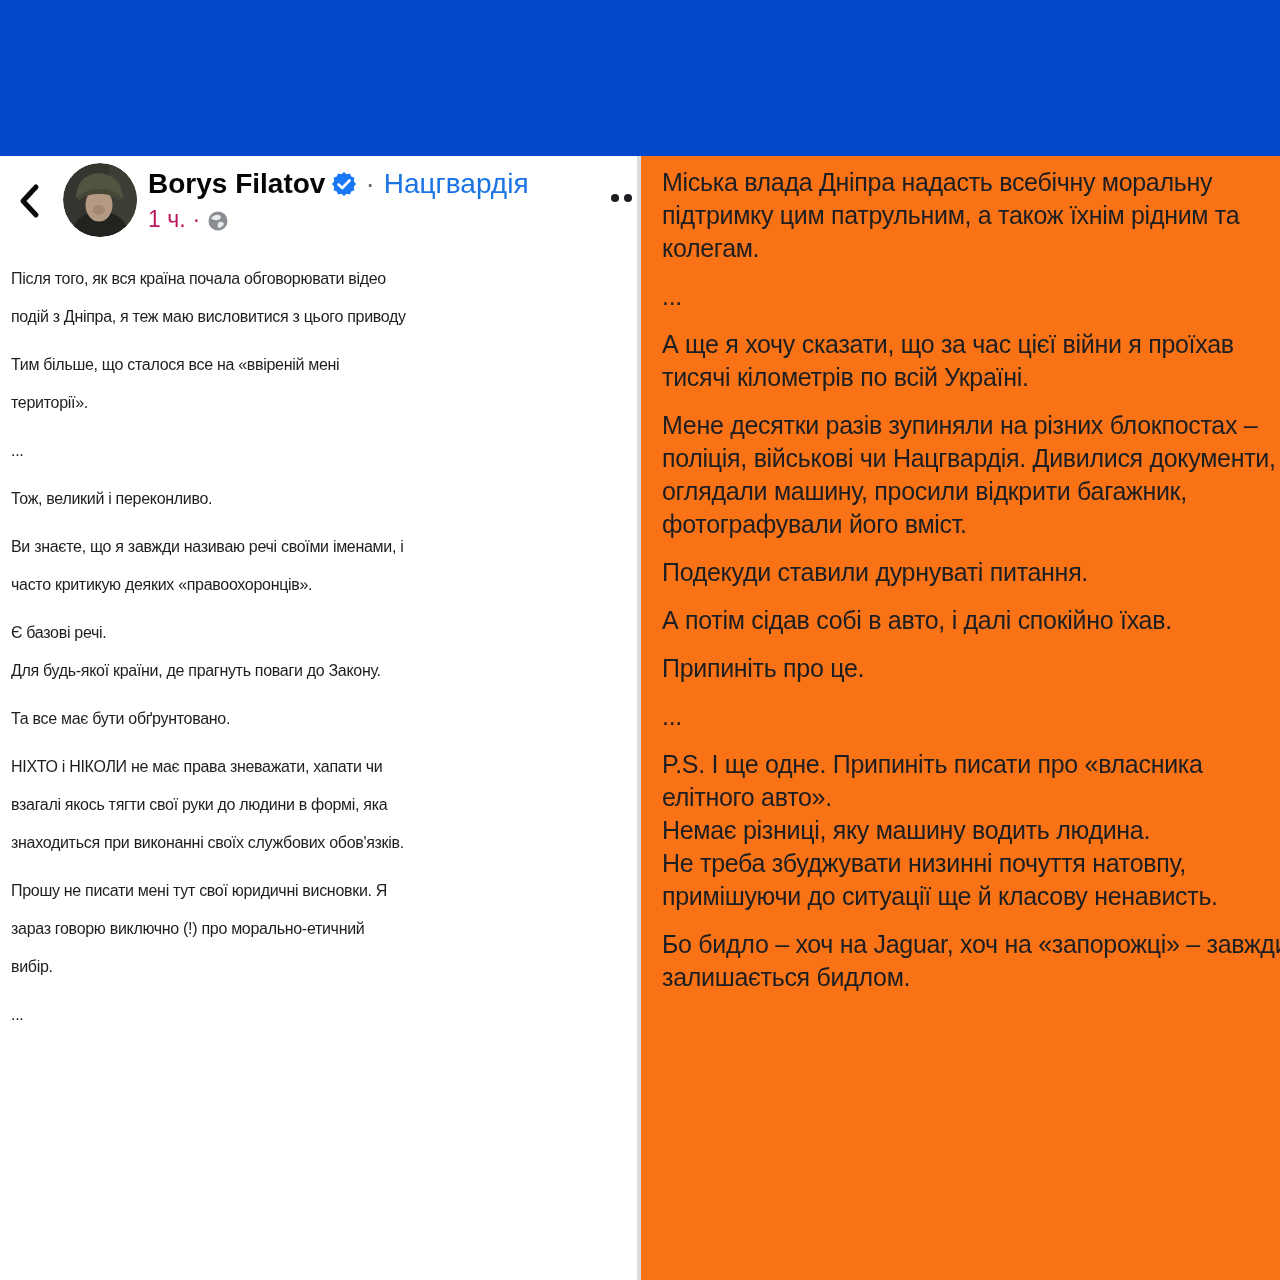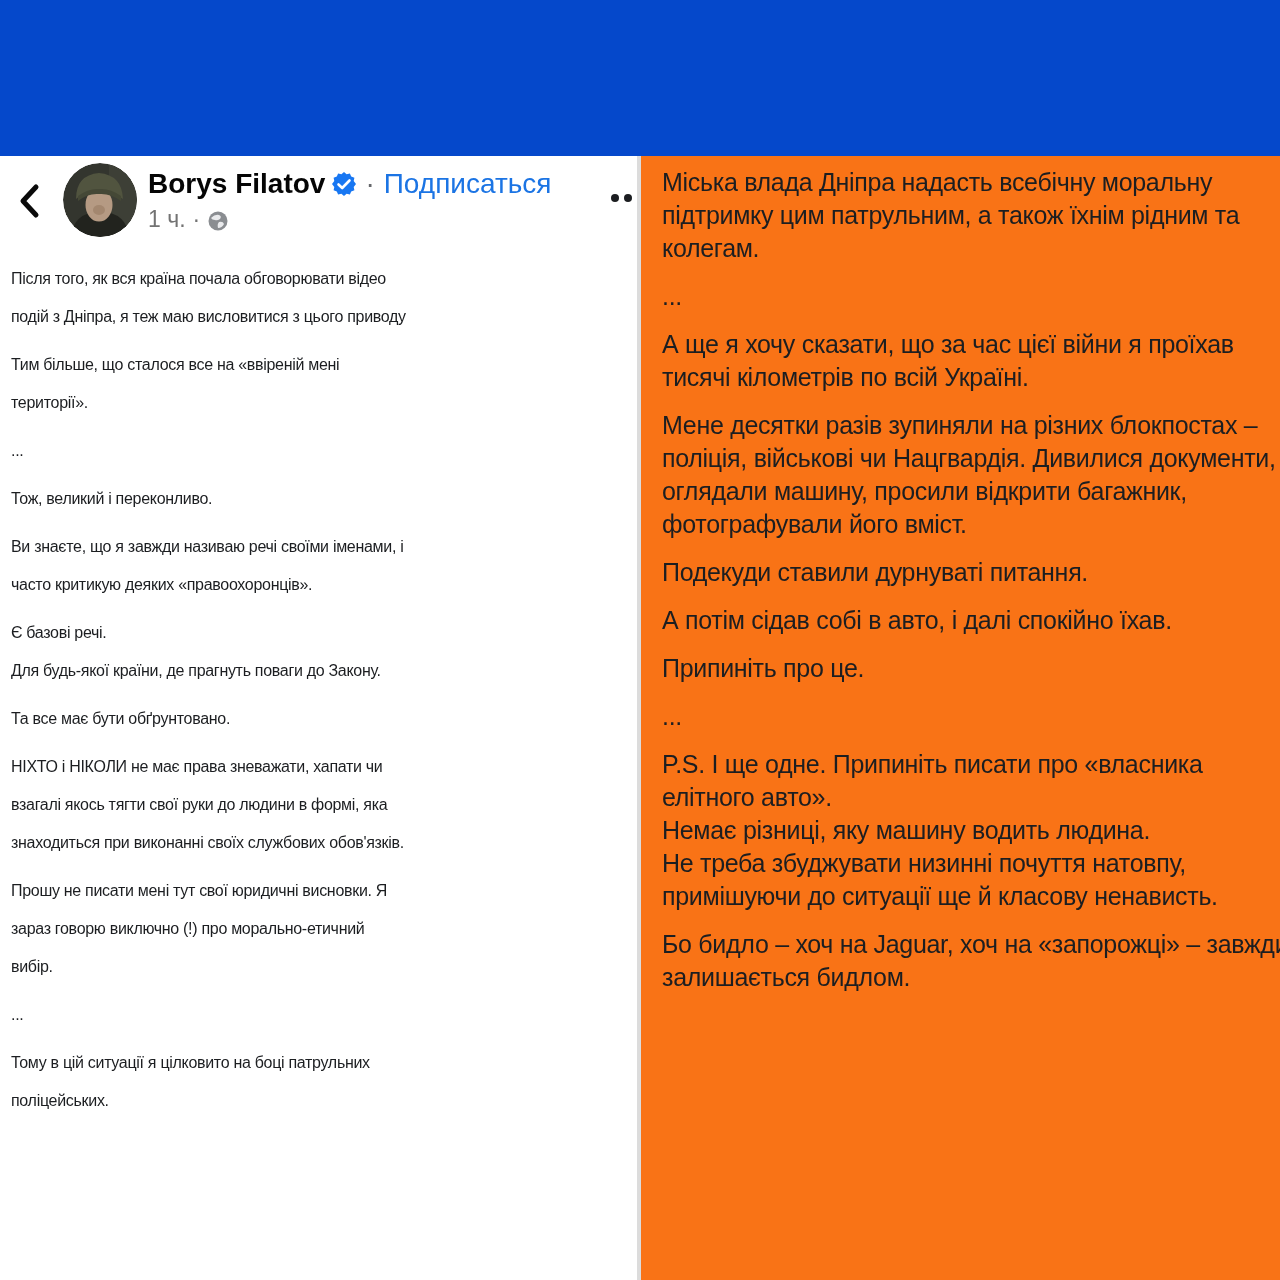--- a/index.html
+++ b/index.html
@@ -29,21 +29,21 @@
   .name-row {
     position:absolute; left:148px; top:12px; display:flex; align-items:center;
     font-size:28px; line-height:32px; white-space:nowrap;
   }
   .author-name { font-weight:bold; color:#050505; cursor:pointer; }
   .badge { margin-left:7px; display:inline-flex; }
   .name-sep { color:#65676b; margin:0 9px; font-weight:normal; }
   .follow-link { color:#1b74e4; font-weight:normal; cursor:pointer; }
   .meta-row {
     position:absolute; left:148px; top:50px; display:flex; align-items:center;
-    font-size:23px; color:#737373;
+    font-size:23px; color:#be185d;
   }
   .meta-sep { margin:0 7px; }
   .globe { display:inline-flex; margin-top:2px; }
   .more-dots {
     position:absolute; right:5px; top:38px; display:inline-flex; gap:5px; cursor:pointer;
   }
   .more-dots i { width:8px; height:8px; border-radius:50%; background:#1c1e21; display:block; }
   .post-body { padding:4px 0 0 11px; }
   .post-body p, .col-right p {
     margin:0; white-space:pre; color:#1c1e21; letter-spacing:-0.3px;
@@ -87,21 +87,21 @@
 
       <div class="name-row">
         <span class="author-name">Borys Filatov</span>
         <span class="badge">
           <svg width="24" height="24" viewBox="0 0 24 24">
             <path d="M12 0l2.6 2.2 3.3-.8 1.3 3.1 3.2 1.3-.7 3.3L24 12l-2.3 2.9.7 3.3-3.2 1.3-1.3 3.1-3.3-.8L12 24l-2.6-2.2-3.3.8-1.3-3.1-3.2-1.3.7-3.3L0 12l2.3-2.9-.7-3.3 3.2-1.3L6.1 1.4l3.3.8z" fill="#1877f2"></path>
             <polyline points="6.5,12.5 10.2,16 17.5,8.5" fill="none" stroke="#ffffff" stroke-width="2.6" stroke-linecap="round" stroke-linejoin="round"></polyline>
           </svg>
         </span>
         <span class="name-sep">·</span>
-        <span class="follow-link">Подписаться</span>
+        <span class="follow-link">Нацгвардія</span>
       </div>
 
       <div class="meta-row">
         <span>1 ч.</span>
         <span class="meta-sep">·</span>
         <span class="globe">
           <svg width="22" height="22" viewBox="0 0 22 22">
             <circle cx="11" cy="11" r="9.5" fill="#8a8d91"></circle>
             <path d="M4,8 Q8,4 12,5 Q15,6 13,9 Q10,11 8,10 Q5,10 4,8 Z" fill="#e9eaec"></path>
             <path d="M12,12 Q16,11 17,14 Q15,18 11,18 Q10,14 12,12 Z" fill="#e9eaec"></path>
@@ -127,22 +127,20 @@
         <p>Є базові речі.
 Для будь-якої країни, де прагнуть поваги до Закону.</p>
         <p>Та все має бути обґрунтовано.</p>
         <p>НІХТО і НІКОЛИ не має права зневажати, хапати чи
 взагалі якось тягти свої руки до людини в формі, яка
 знаходиться при виконанні своїх службових обов'язків.</p>
         <p>Прошу не писати мені тут свої юридичні висновки. Я
 зараз говорю виключно (!) про морально-етичний
 вибір.</p>
         <p>...</p>
-        <p>Тому в цій ситуації я цілковито на боці патрульних
-поліцейських.</p>
       </div>
   </div>
 
   <div class="col-divider"></div>
 
   <div class="col-right">
       <p>Міська влада Дніпра надасть всебічну моральну
 підтримку цим патрульним, а також їхнім рідним та
 колегам.</p>
       <p>...</p>

